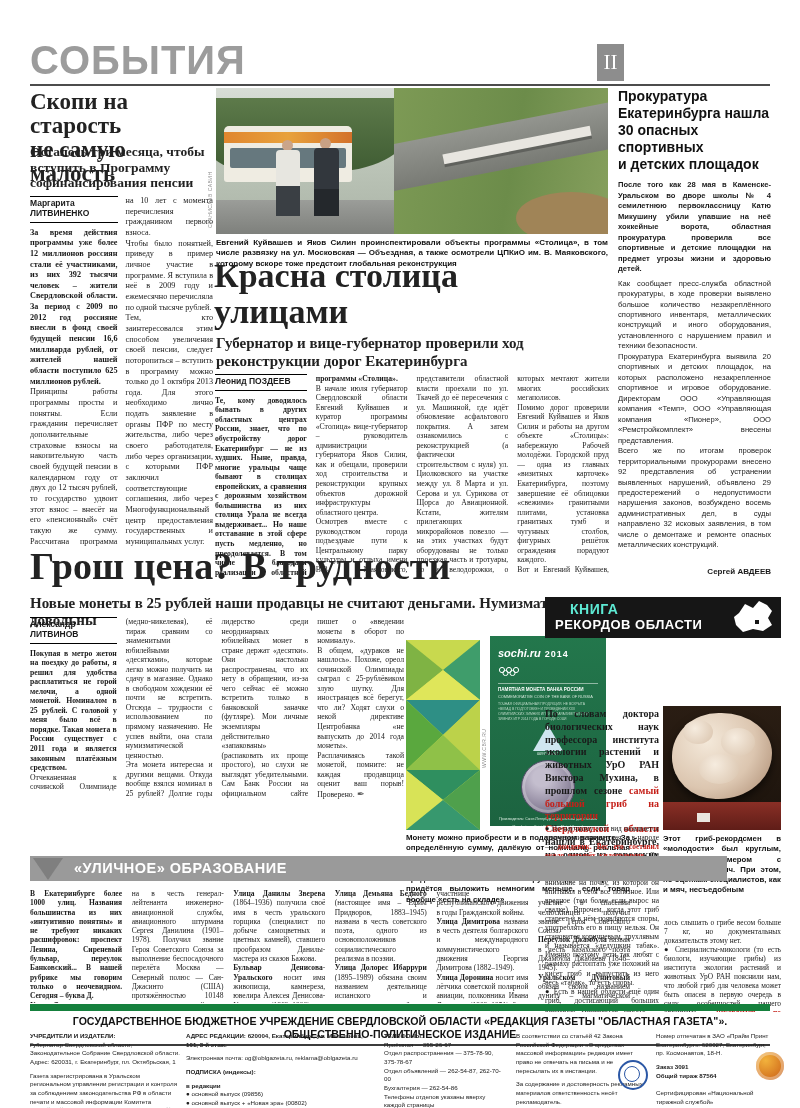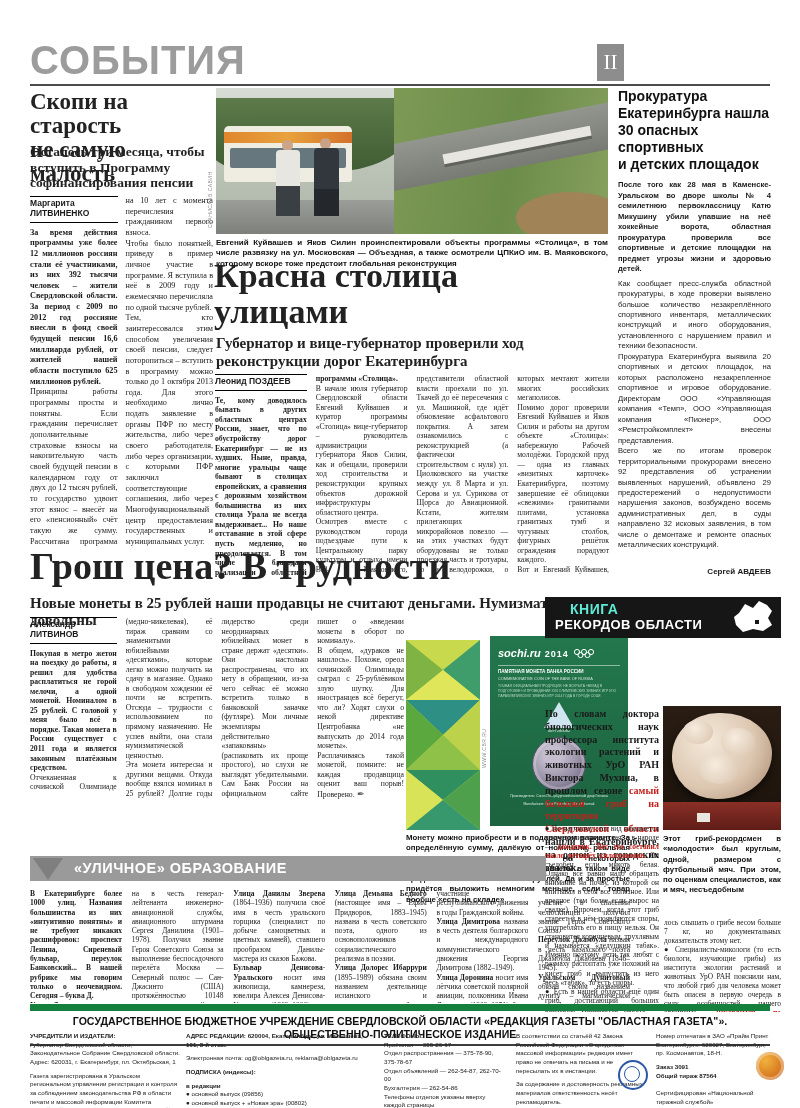--- a/index.html
+++ b/index.html
@@ -65,21 +65,21 @@
   .r-body{font:400 7.6px/1.38 "Liberation Sans",sans-serif;margin-top:4px;text-align:justify;white-space:pre-line;}
   .r-sig{font:700 8px/1.3 "Liberation Sans",sans-serif;text-align:right;margin-top:16px;}
   .r-gap{margin-top:15px;}
 
   
   .c-h1{left:30px;top:547px;width:560px;font-size:38px;}
   .c-sub{left:30px;top:595px;width:575px;font-size:15px;}
   .c-body{left:30px;top:617px;width:374px;height:230px;column-count:4;column-gap:9px;font-size:7.7px;line-height:1.24;}
   .c-img1{left:406px;top:640px;width:74px;height:190px;}
   .vc-cbr{left:482px;top:648px;height:120px;}
-  .c-pack{left:490px;top:636px;width:138px;height:190px;background:linear-gradient(#23774c,#1c6340);color:#fff;overflow:hidden;}
+  .c-pack{left:490px;top:636px;width:116px;height:190px;background:linear-gradient(#23774c,#1c6340);color:#fff;overflow:hidden;}
   .pk-pad{padding:7px 8px 0 8px;}
   .pk-sochi{font:800 11px/1 "Liberation Sans",sans-serif;font-style:italic;}
   .pk-year{font:700 9px/1.4 "Liberation Sans",sans-serif;letter-spacing:1px;}
   .pk-t1{font:700 4.6px/1.5 "Liberation Sans",sans-serif;margin-top:4px;border-top:1px solid rgba(255,255,255,.5);padding-top:3px;}
   .pk-t2{font:400 3.9px/1.5 "Liberation Sans",sans-serif;color:#cfe3d6;}
   .pk-small{font:400 3.4px/1.5 "Liberation Sans",sans-serif;color:#bcd9c7;margin-top:2px;}
   .pk-holo{margin:3px auto 0 auto;width:0;height:0;border-left:15px solid transparent;border-right:15px solid transparent;border-bottom:26px solid #cfe6f0;}
   .pk-num{font:400 4px/1.4 "Liberation Sans",sans-serif;text-align:center;color:#e8f4ef;}
   .pk-coin{margin:3px auto 0 auto;width:52px;height:52px;border-radius:50%;
      background:radial-gradient(circle at 38% 32%,#c4bece 18%,#978fa5 55%,#6f6880 85%);
@@ -99,21 +99,21 @@
      background:radial-gradient(circle at 35% 32%,#f4e9da,#dcc6b0 55%,#b2937a 90%);box-shadow:0 4px 8px rgba(0,0,0,.6);}
   .m-bump{position:absolute;border-radius:50%;background:radial-gradient(circle at 40% 35%,#f6ecdf,#d8c2ab);}
   .m-table{position:absolute;left:0;bottom:0;width:100%;height:28px;background:linear-gradient(#8a2f26,#5f1d18);}
   .m-tag{position:absolute;left:34px;bottom:8px;width:13px;height:9px;background:#e9e6df;}
   .m-cap{left:663px;top:834px;width:118px;font:700 7.8px/1.32 "Liberation Sans",sans-serif;color:#111;}
   .m-col{font-size:7.4px;line-height:1.22;}
   .m-col1{left:545px;top:824px;width:114px;height:188px;}
   .m-col2{left:664px;top:918px;width:117px;height:94px;}
 
   
-  .st-bar{left:30px;top:856px;width:516px;height:25px;background:#9a9a9a;}
+  .st-bar{left:30px;top:856px;width:697px;height:25px;background:#9a9a9a;}
   .st-title{position:absolute;left:44px;top:4px;font:800 14.5px/1.2 "Liberation Sans",sans-serif;color:#fff;letter-spacing:.5px;}
   .st-tri{left:33px;top:858px;width:0;height:0;border-left:15px solid transparent;border-right:15px solid transparent;border-top:22px solid #7f7f7f;}
   .st-cols{left:30px;top:889px;width:600px;height:114px;display:flex;gap:9.6px;justify-content:flex-end;}
   .st-col{flex:0 0 92px;font-size:7.5px;line-height:1.24;text-align:justify;overflow:hidden;white-space:pre-line;}
   .st-col span.b{font-weight:700;}
 
   
   .mast{left:30px;top:1004px;width:740px;border-top:7px solid #15803d;border-bottom:2px solid #3c3c3c;
         padding:4px 0;text-align:center;font:700 10.6px/1.2 "Liberation Sans",sans-serif;color:#111;}
   .f-col{font:400 6.2px/1.4 "Liberation Sans",sans-serif;color:#222;}

